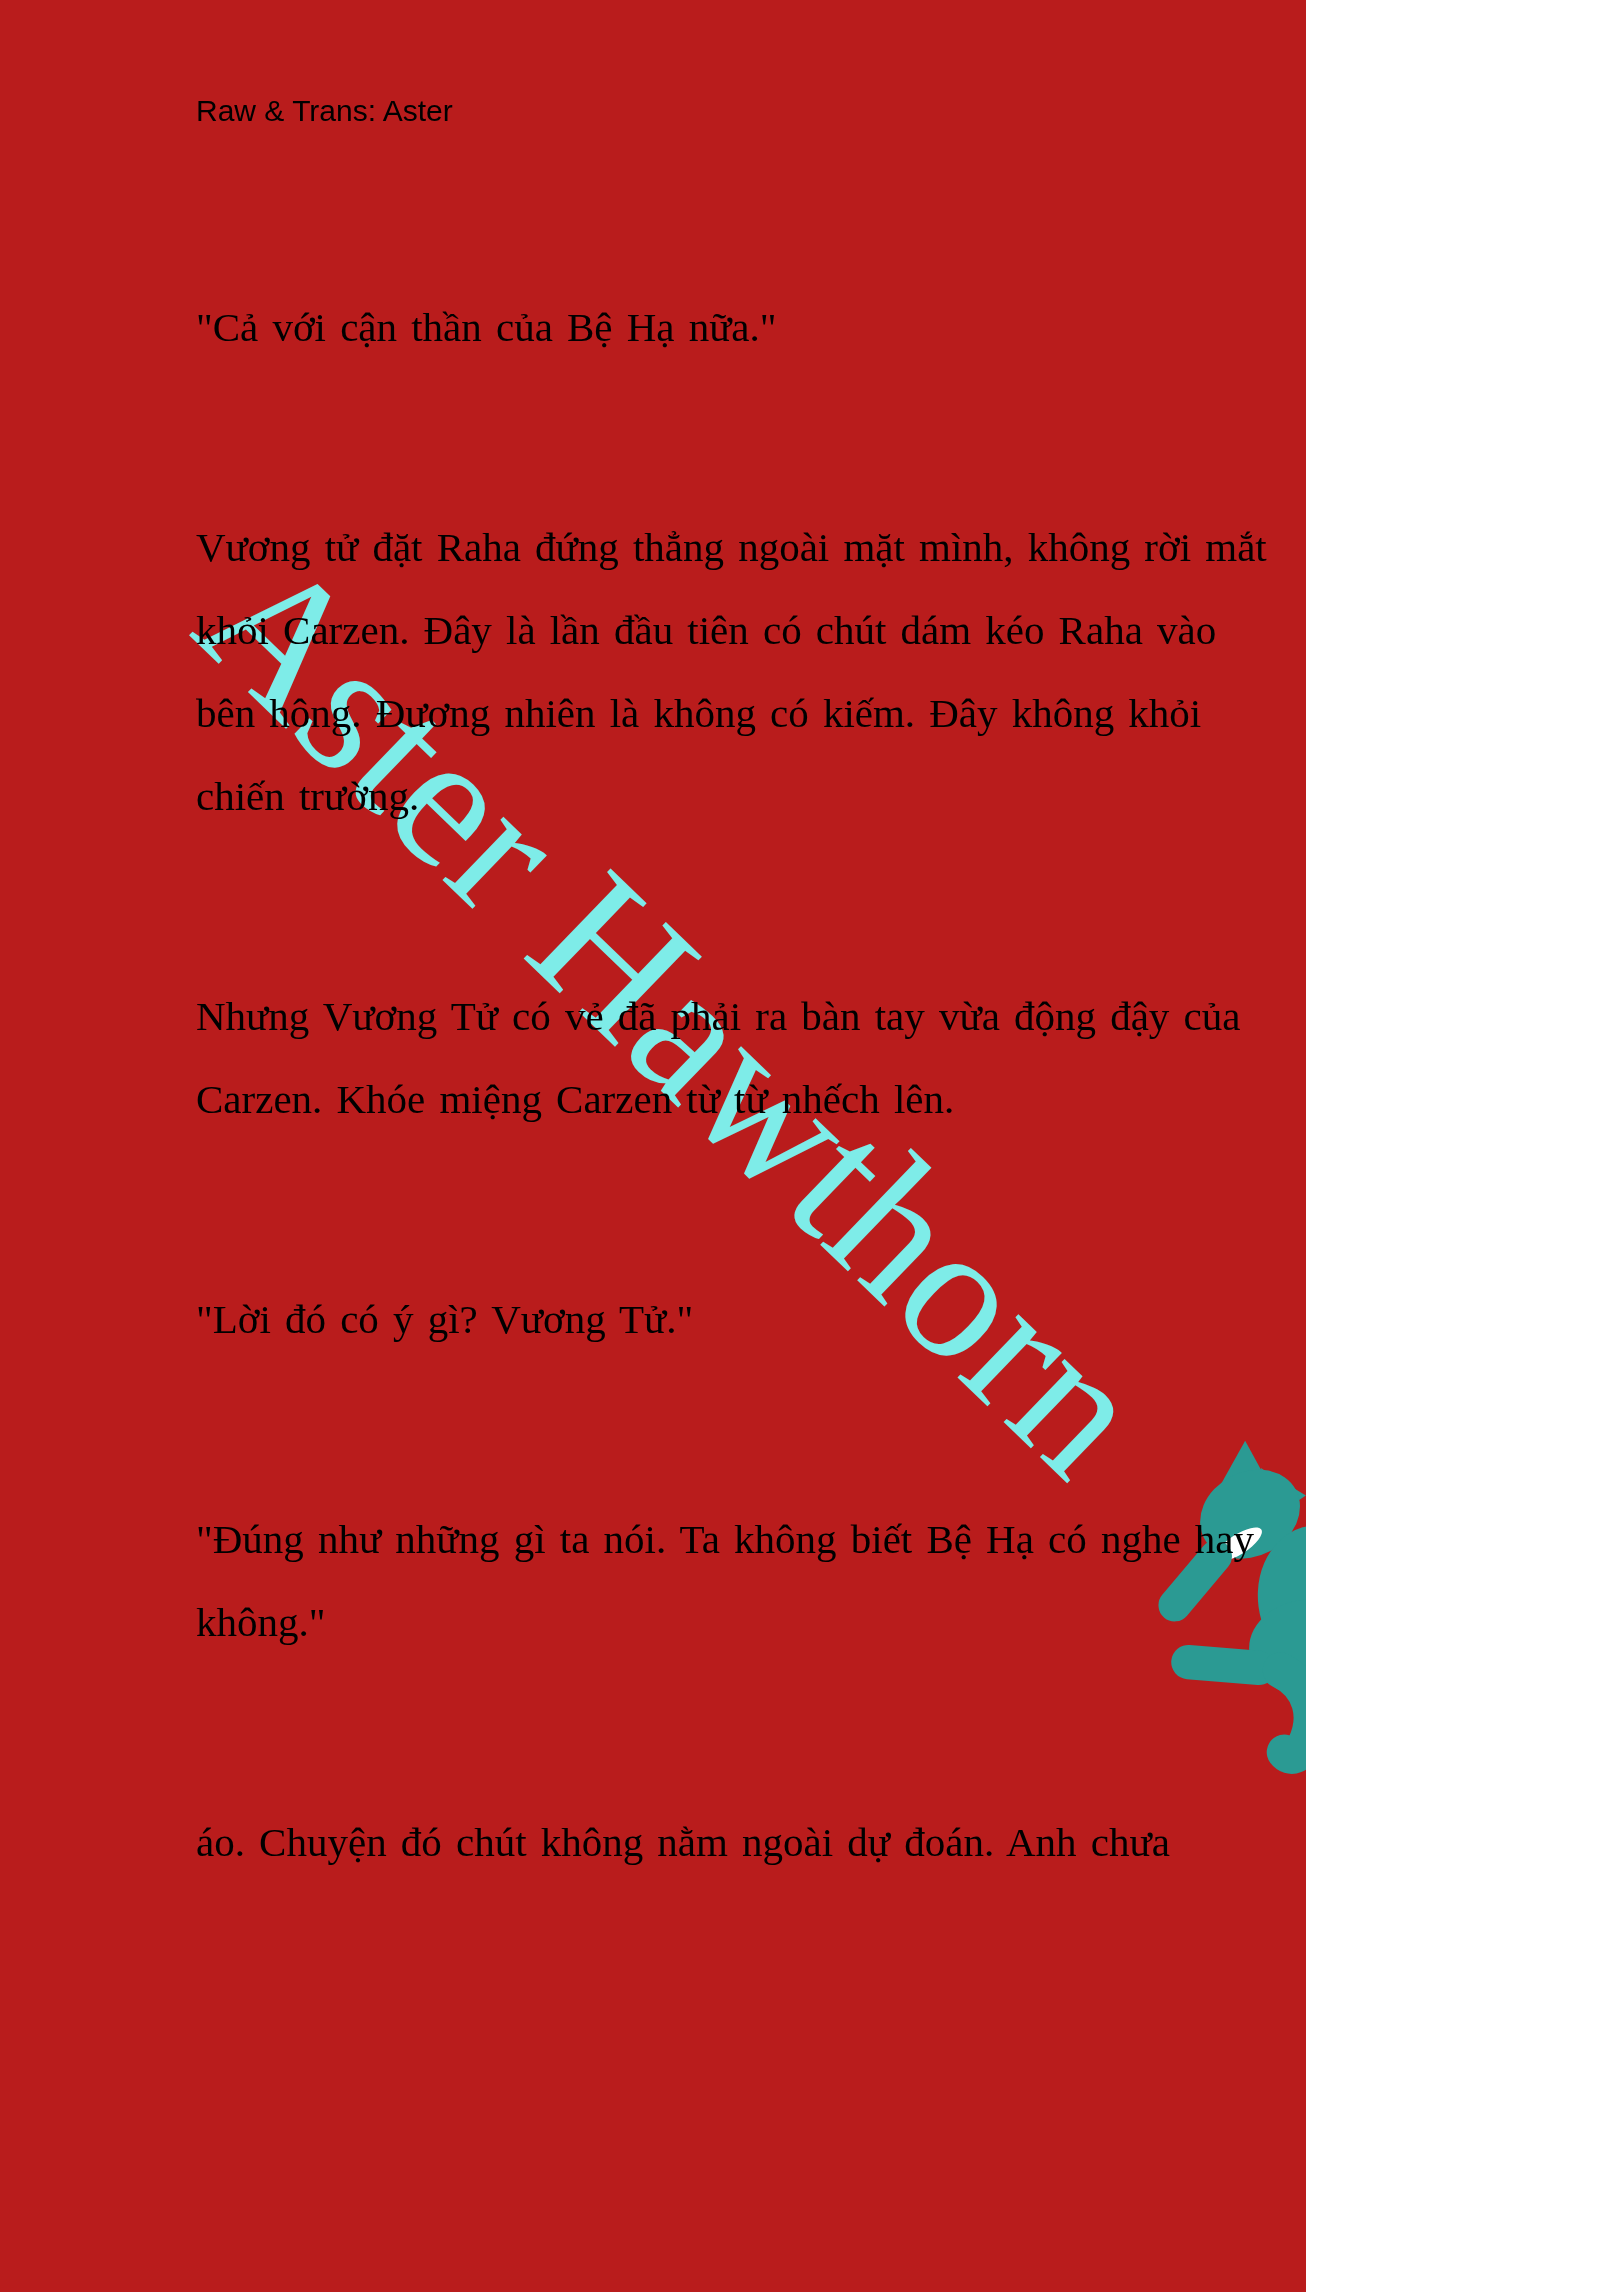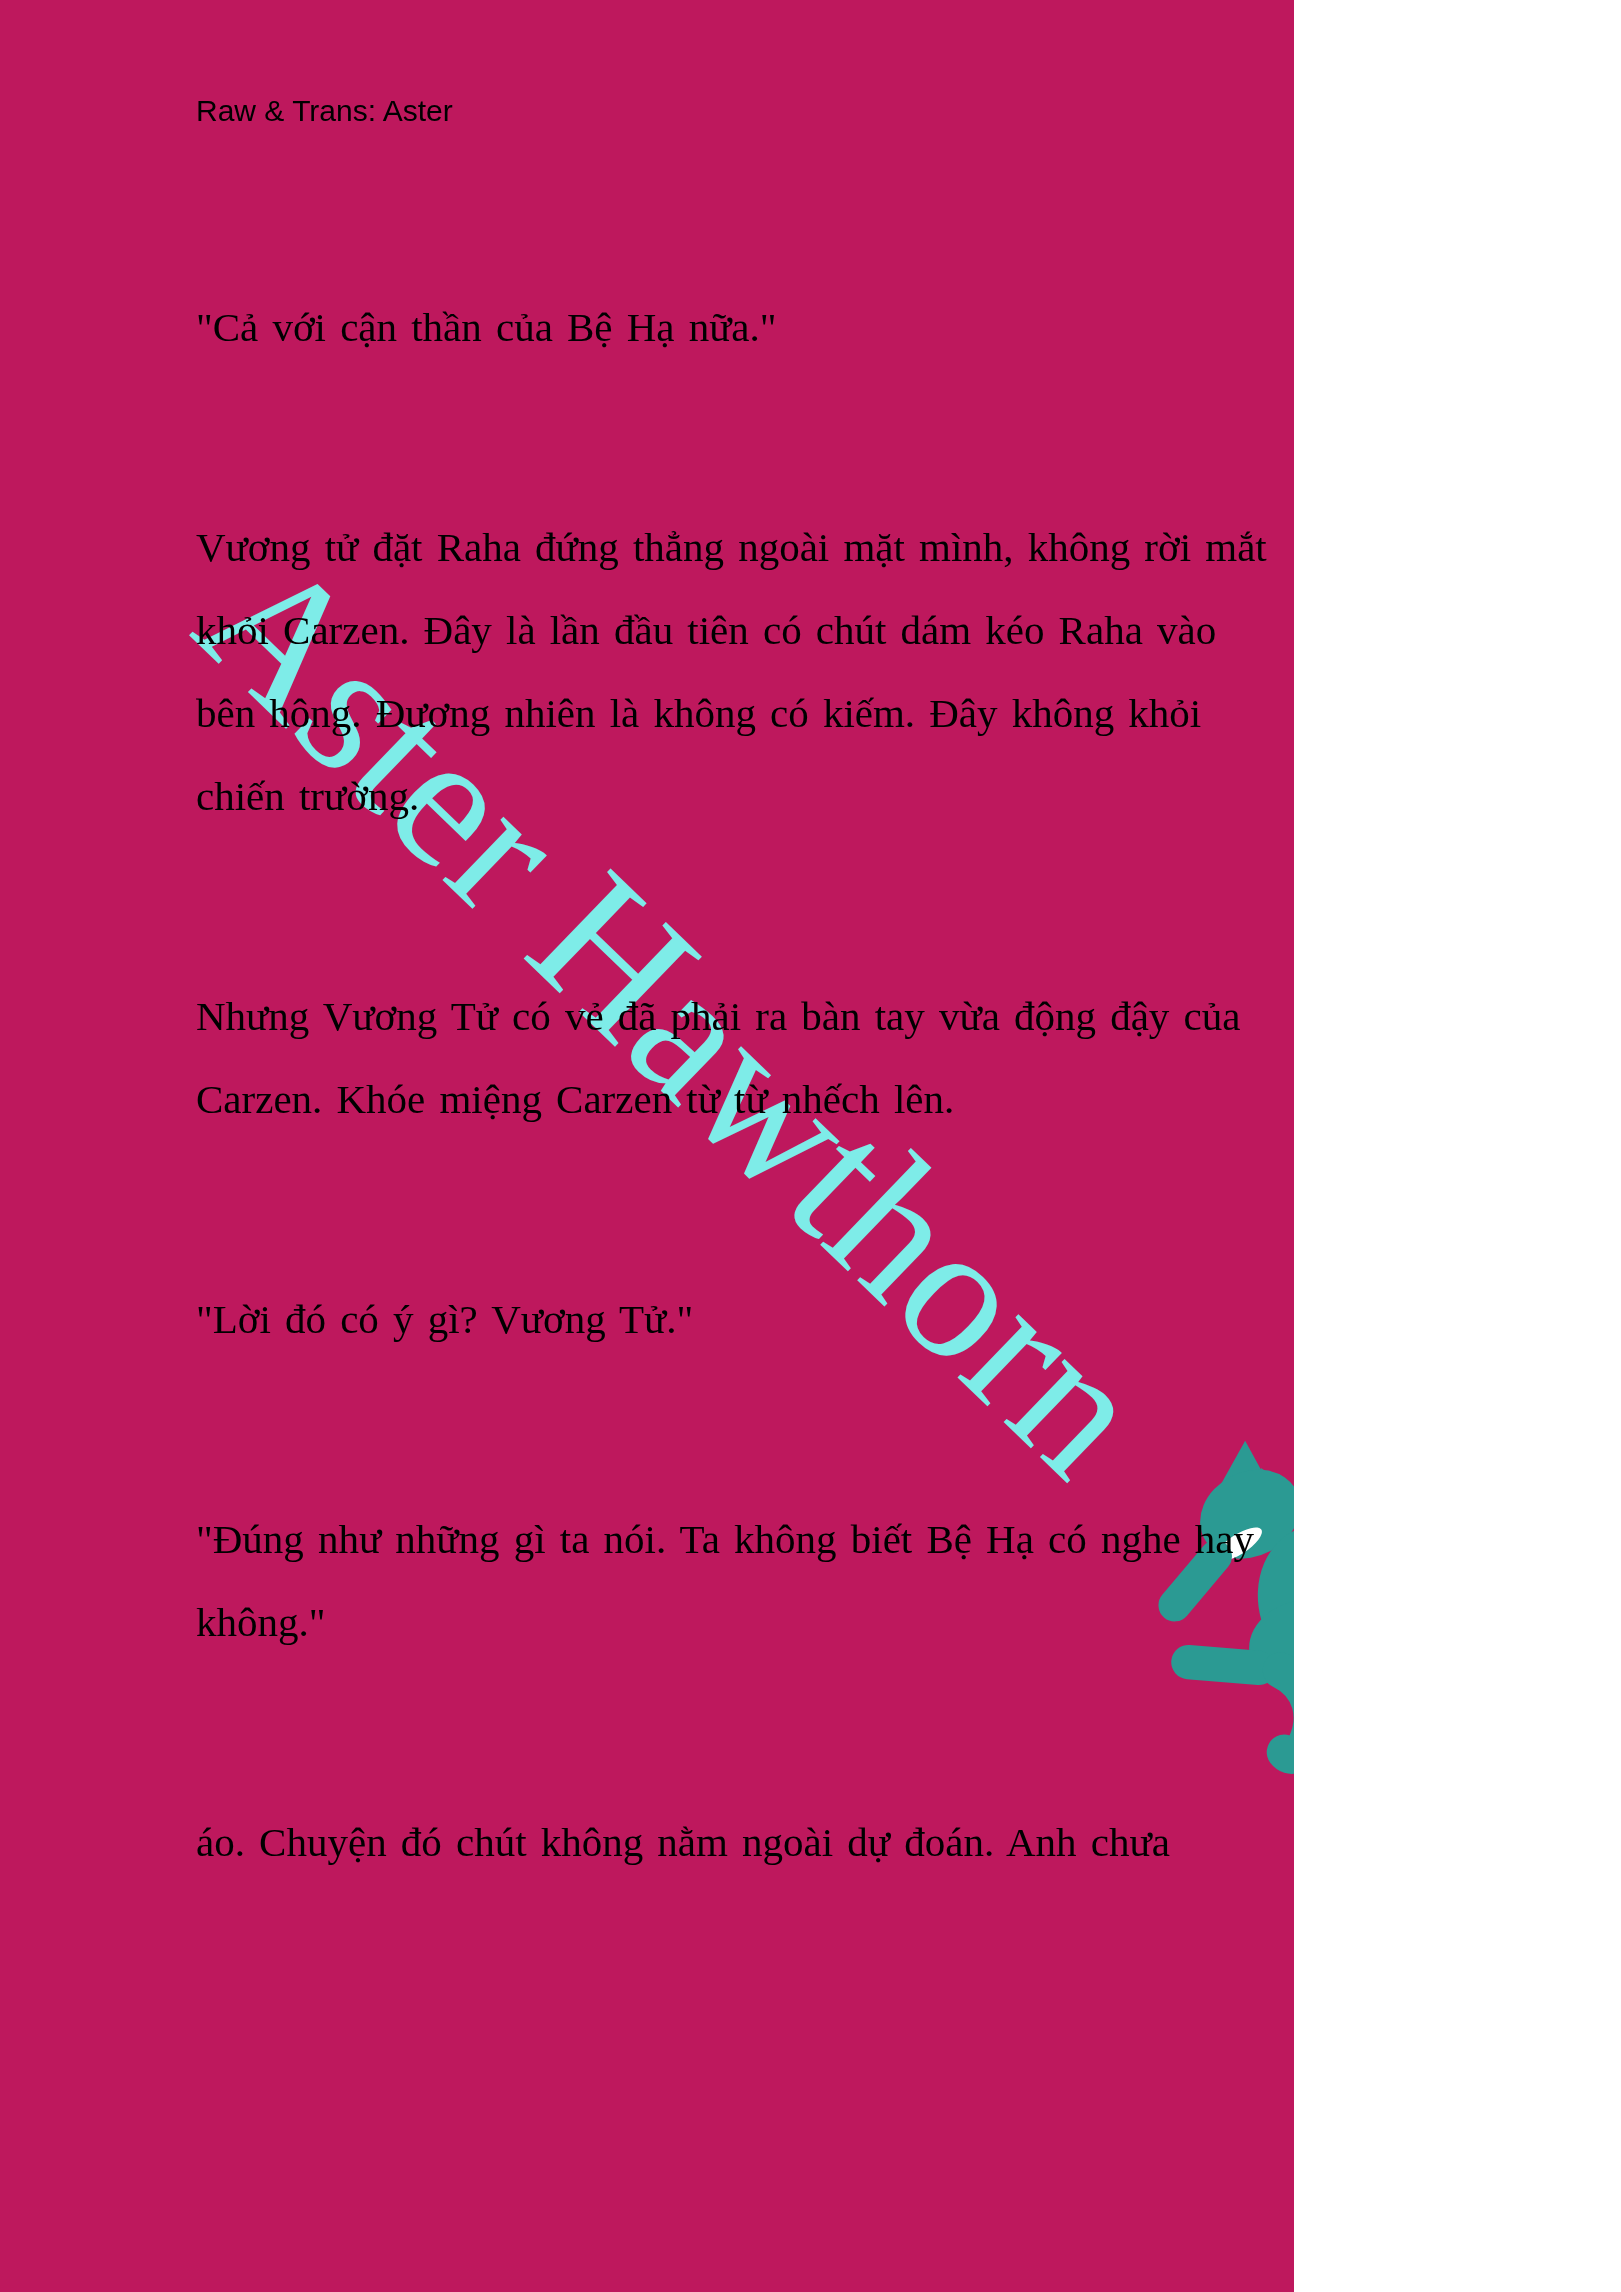--- a/index.html
+++ b/index.html
@@ -4,24 +4,25 @@
 <style>
   html, body {
     margin: 0;
     padding: 0;
     background: #ffffff;
   }
   .page {
     position: relative;
     width: 1294px;
     height: 2293px;
-    background: #be185d;
+    background: #b91c1c;
     overflow: hidden;
     font-family: "Liberation Serif", "DejaVu Serif", serif;
     color: #000000;
+    padding-left: 12px;
   }
   .header-credit {
     position: absolute;
     left: 196px;
     top: 96px;
     font-family: "Liberation Sans", "DejaVu Sans", sans-serif;
     font-size: 30px;
     line-height: 1;
     color: #000000;
     z-index: 4;

